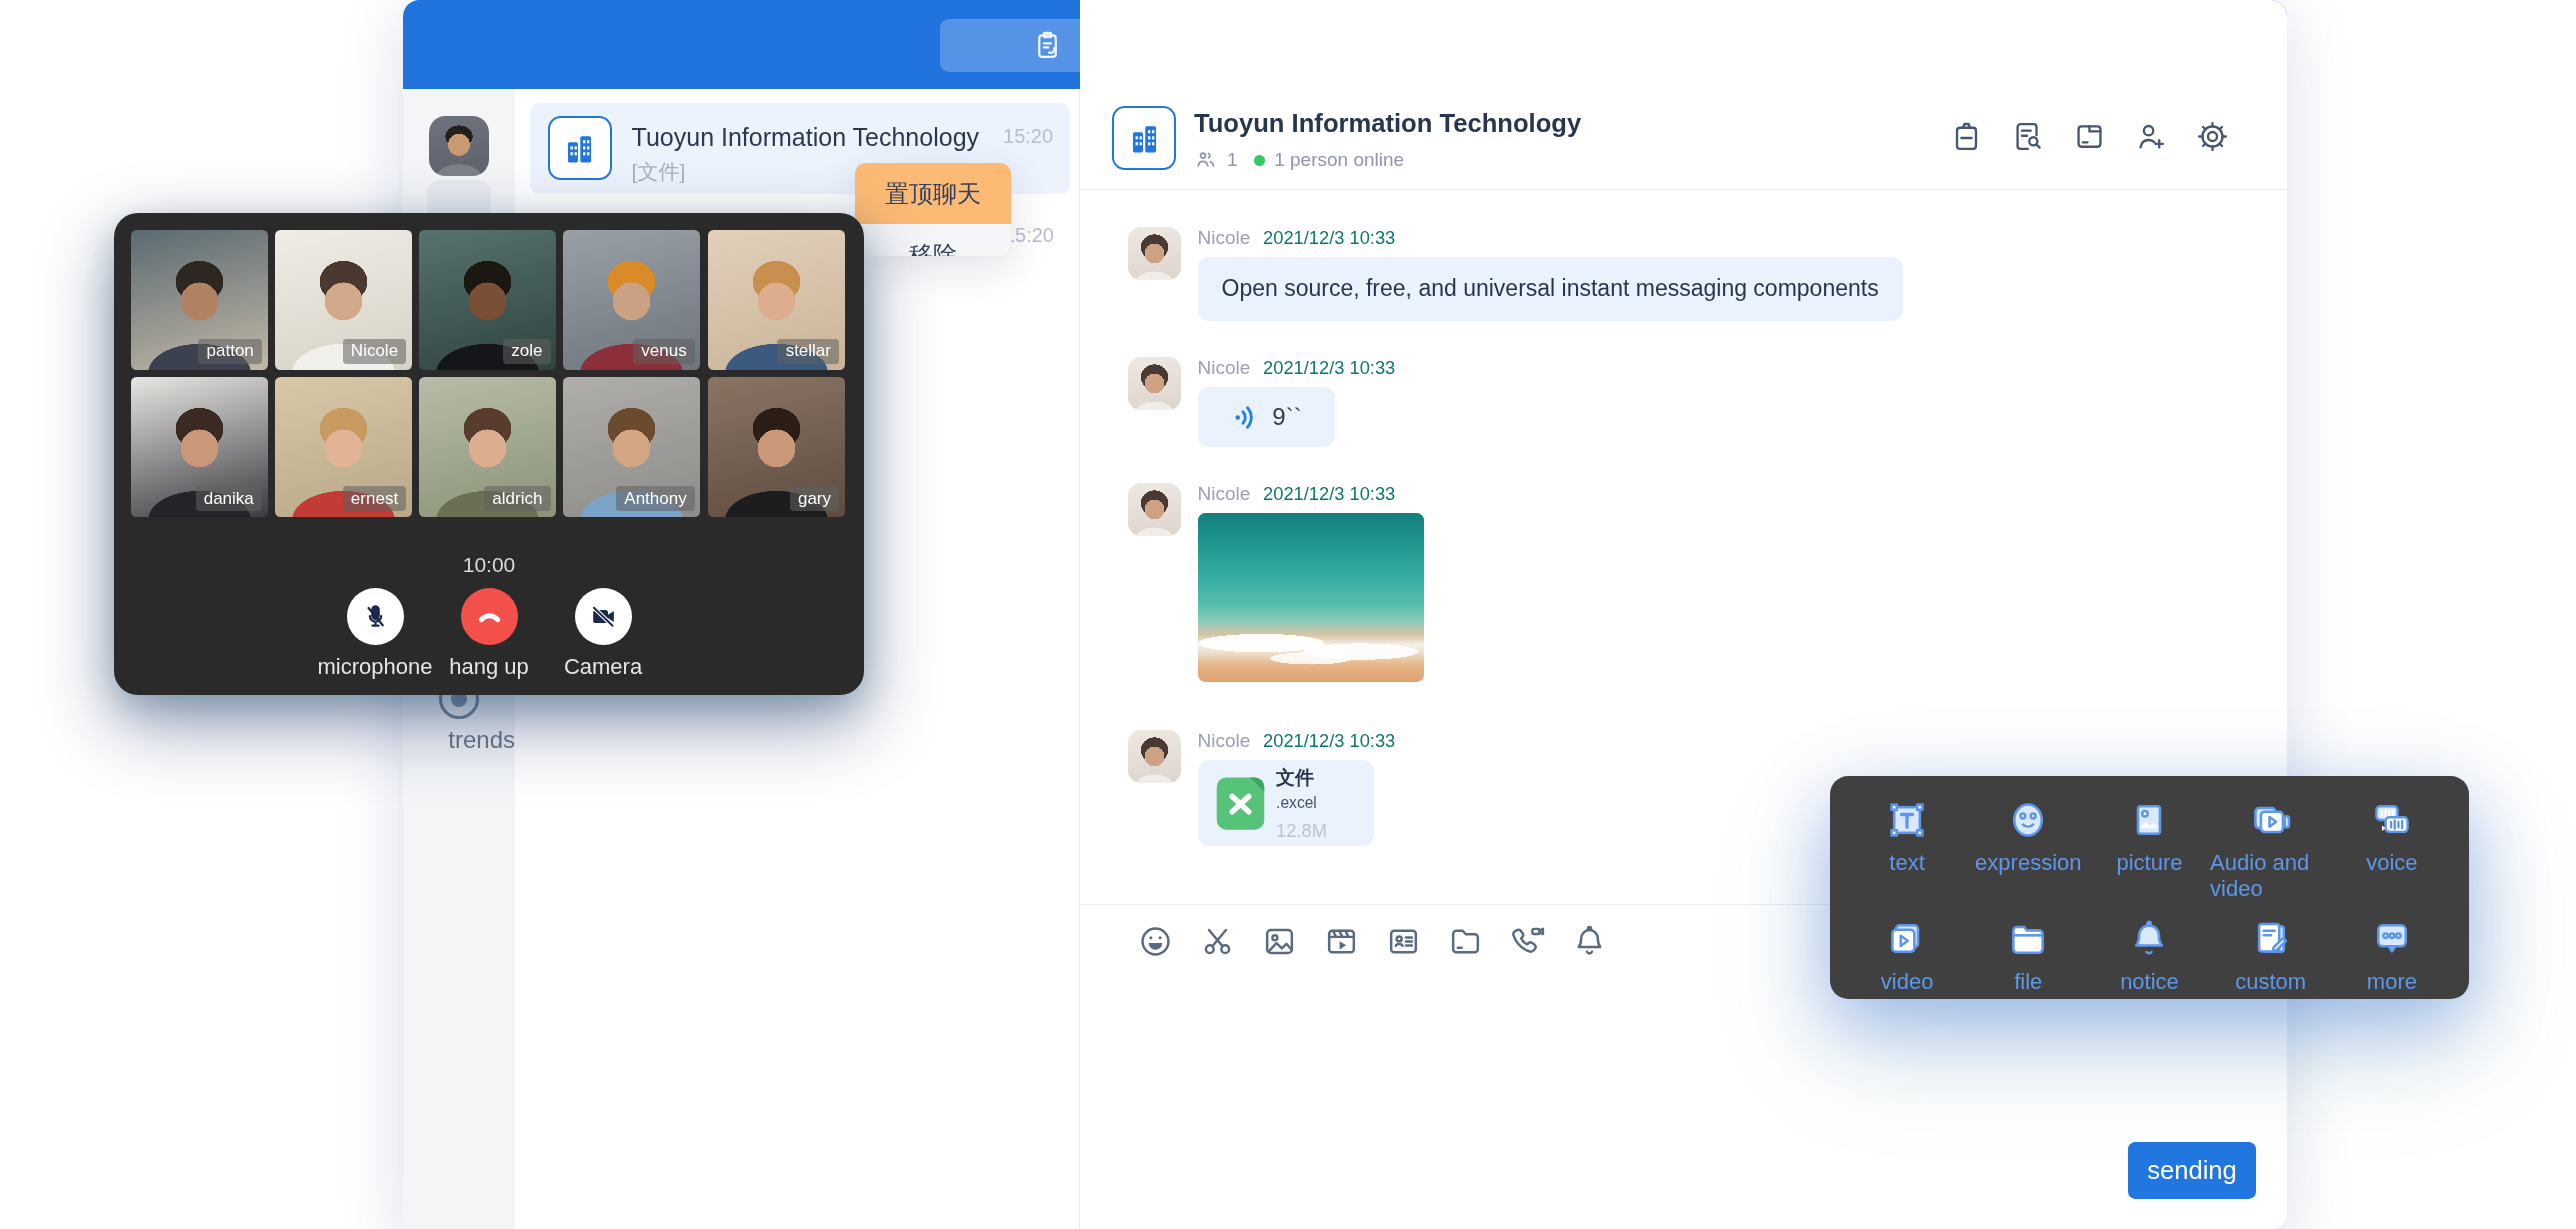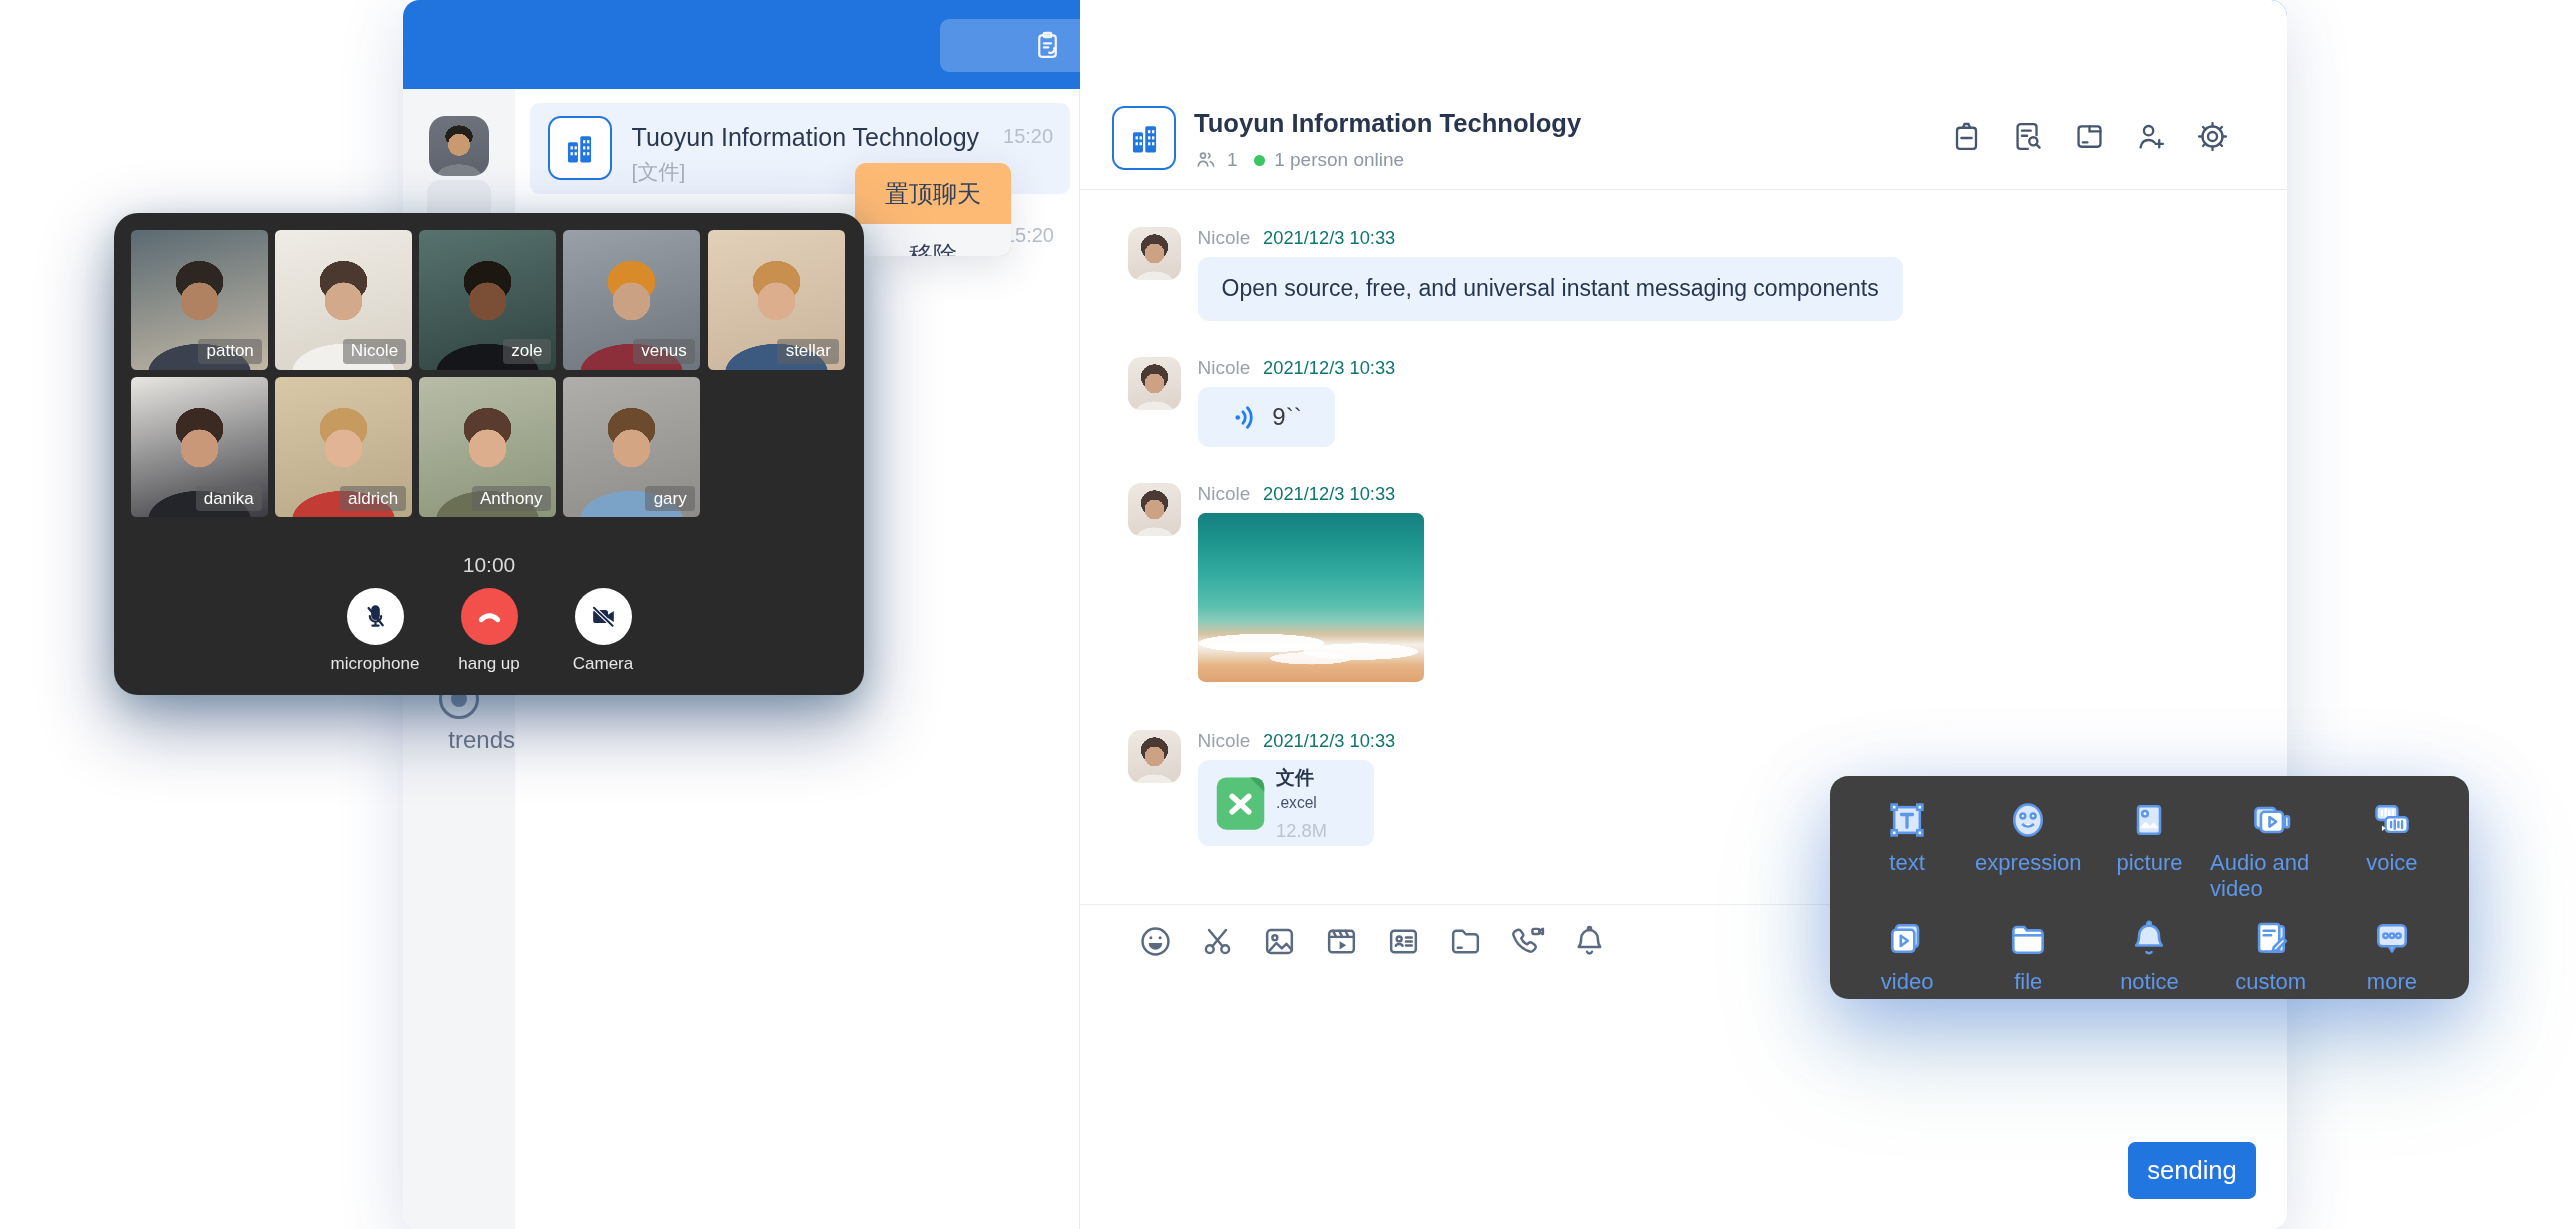--- a/index.html
+++ b/index.html
@@ -127,21 +127,21 @@
   .tile:nth-child(9){--bg1:#b0aeaa;--bg2:#8e8c88;--hair:#6b4a2e;--skin:#d4a582;--shirt:#7ba3c8;}
   .tile:nth-child(10){--bg1:#8a7464;--bg2:#5e4c40;--hair:#2a1e16;--skin:#c89878;--shirt:#1d1d20;}
   .tile-name { position:absolute; right:5.5px; bottom:5.5px; background:rgba(96,96,96,.55); color:#fff;
     font-size:17px; padding:2.7px 8.2px; border-radius:3.7px; }
   .call-timer { position:absolute; left:0; right:0; top:340px; text-align:center; color:#DADADA; font-size:21px; }
   .call-controls { position:absolute; left:0; right:0; top:375px; display:flex; justify-content:center; gap:50px; }
   .ctl { display:flex; flex-direction:column; align-items:center; width:64px; cursor:pointer; }
   .ctl-circle { width:57px; height:57px; border-radius:50%; display:flex; align-items:center; justify-content:center; }
   .ctl-circle.white { background:#fff; color:#1B2A4A; }
   .ctl-circle.red { background:var(--hangup_red,#F4504B); color:#fff; }
-  .ctl-label { margin-top:9.1px; font-size:17px; color:#E6E6E6; white-space:nowrap; }
+  .ctl-label { margin-top:9.1px; font-size:22px; color:#E6E6E6; white-space:nowrap; }
 
   
   .attach-panel { position:absolute; left:1830px; top:776px; width:639px; height:223px;
     background:#404040; border-radius:18.3px; padding:22px 16.5px 16.5px;
     box-shadow:0 24px 73px rgba(40,90,220,.35), 0 46px 119px rgba(0,110,120,.18);
     display:grid; grid-template-columns:repeat(5,1fr); row-gap:14.6px; }
   .attach-item { display:flex; flex-direction:column; align-items:center; justify-content:flex-start;
     gap:8.2px; cursor:pointer; color:var(--panel_blue,#5D97E9); }
   .attach-label { font-size:22px; }
   .aicon { display:flex; }
@@ -444,20 +444,23 @@
     <div class="tile">
         <span class="tile-name">venus</span>
       </div>
     <div class="tile">
         <span class="tile-name">stellar</span>
       </div>
     <div class="tile">
         <span class="tile-name">danika</span>
       </div>
     <div class="tile">
+        <span class="tile-name">ernest</span>
+      </div>
+    <div class="tile">
         <span class="tile-name">aldrich</span>
       </div>
     <div class="tile">
         <span class="tile-name">Anthony</span>
       </div>
     <div class="tile">
         <span class="tile-name">gary</span>
       </div>
   </div>
   <div class="call-timer">10:00</div>

